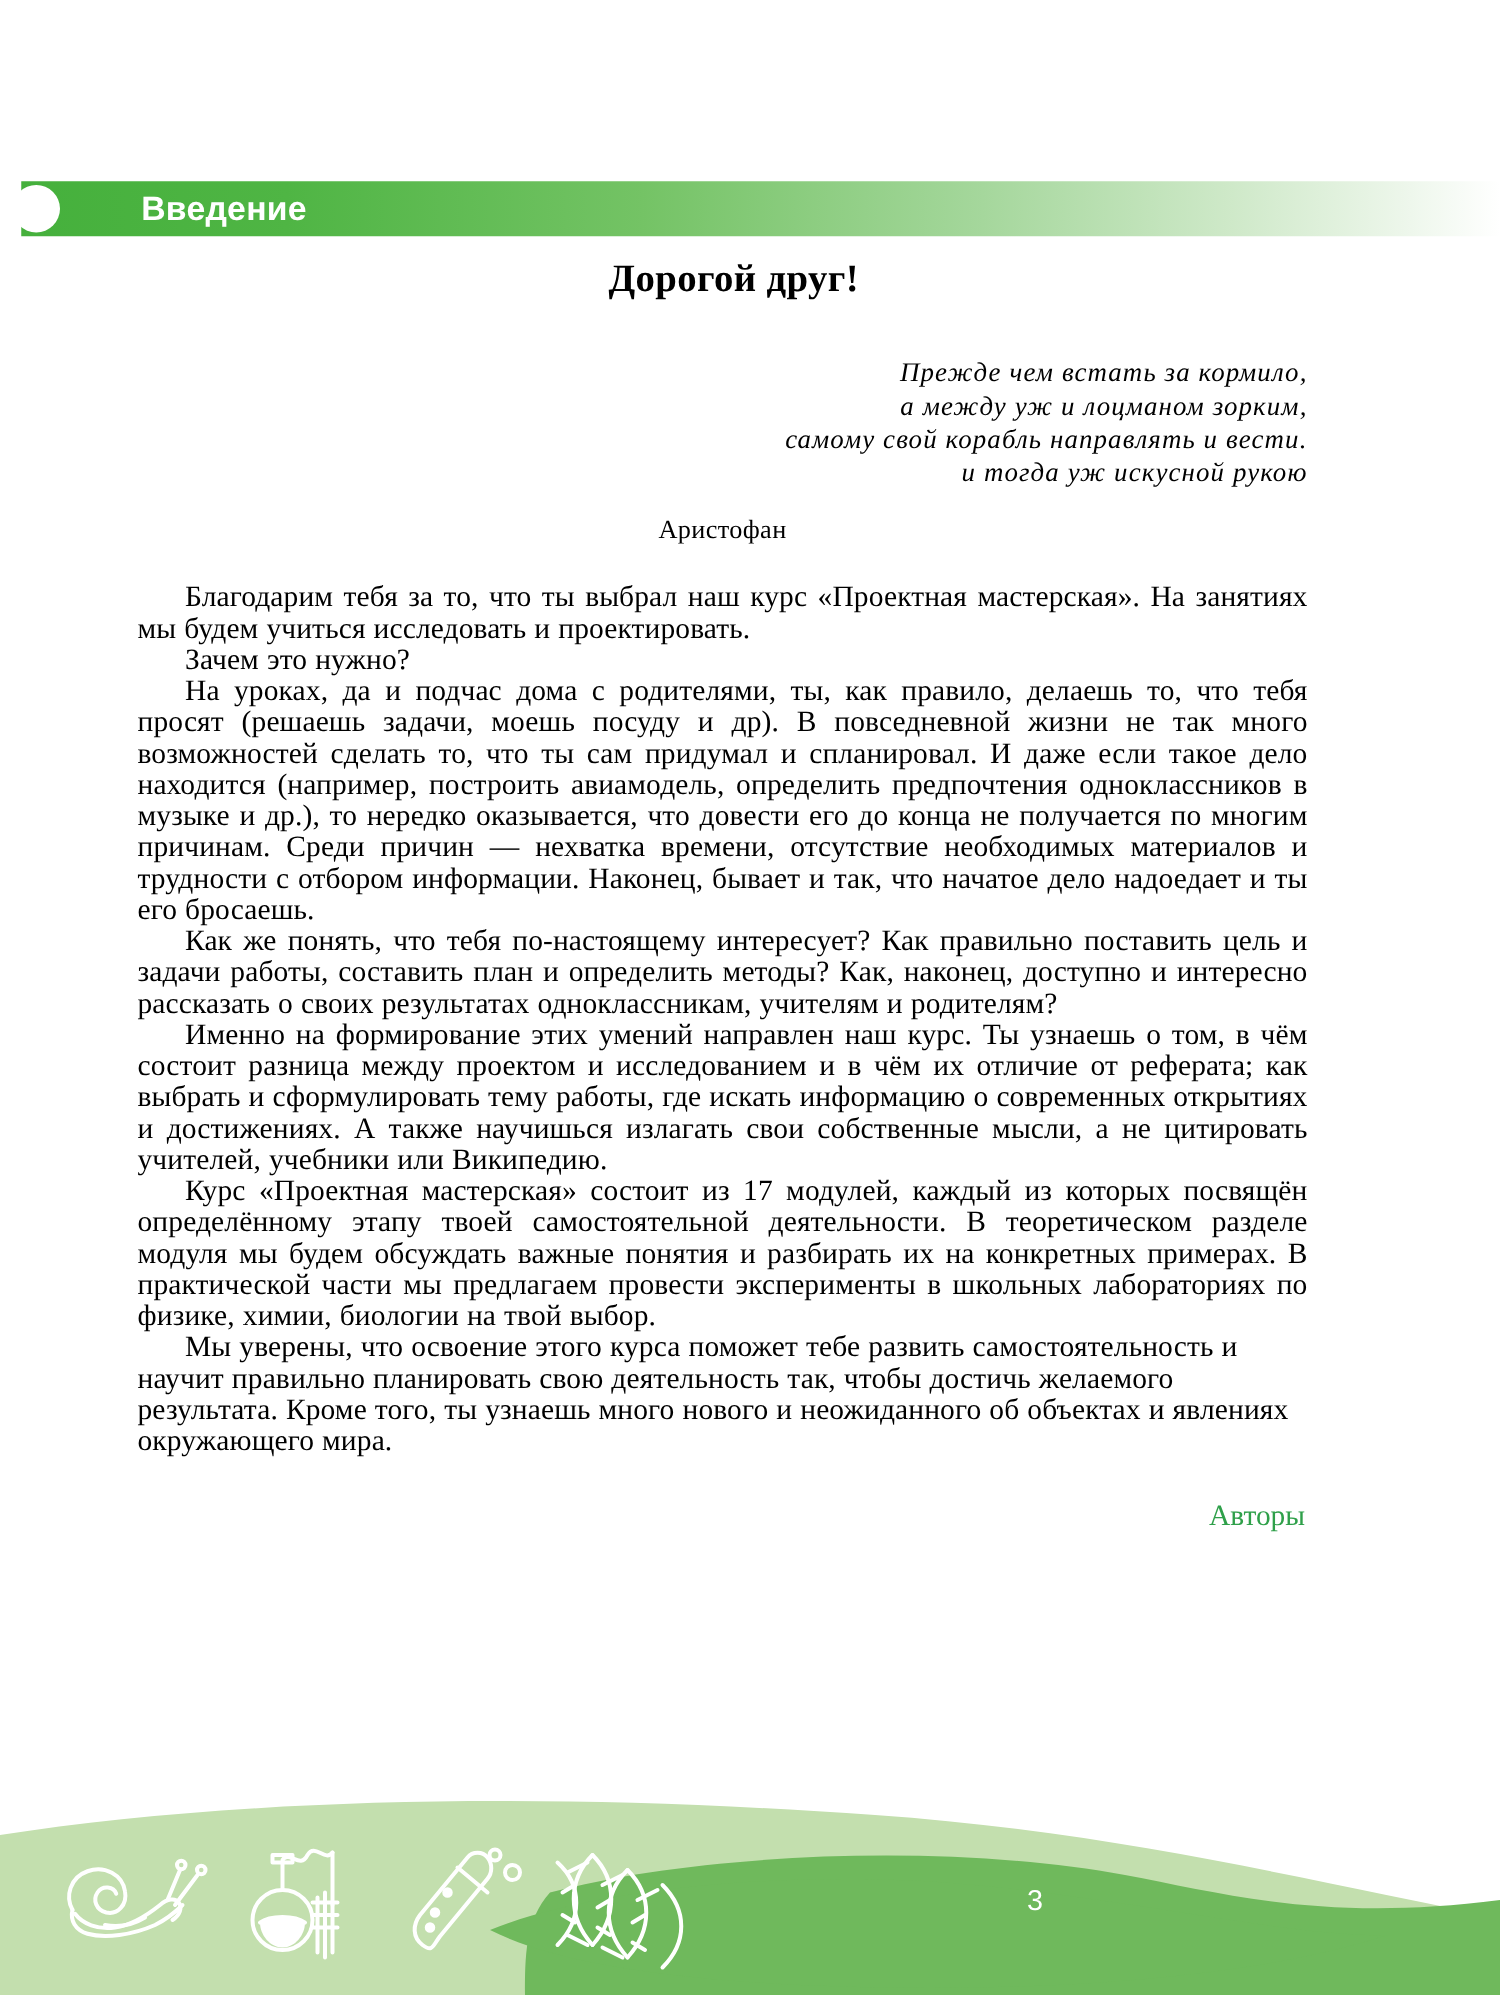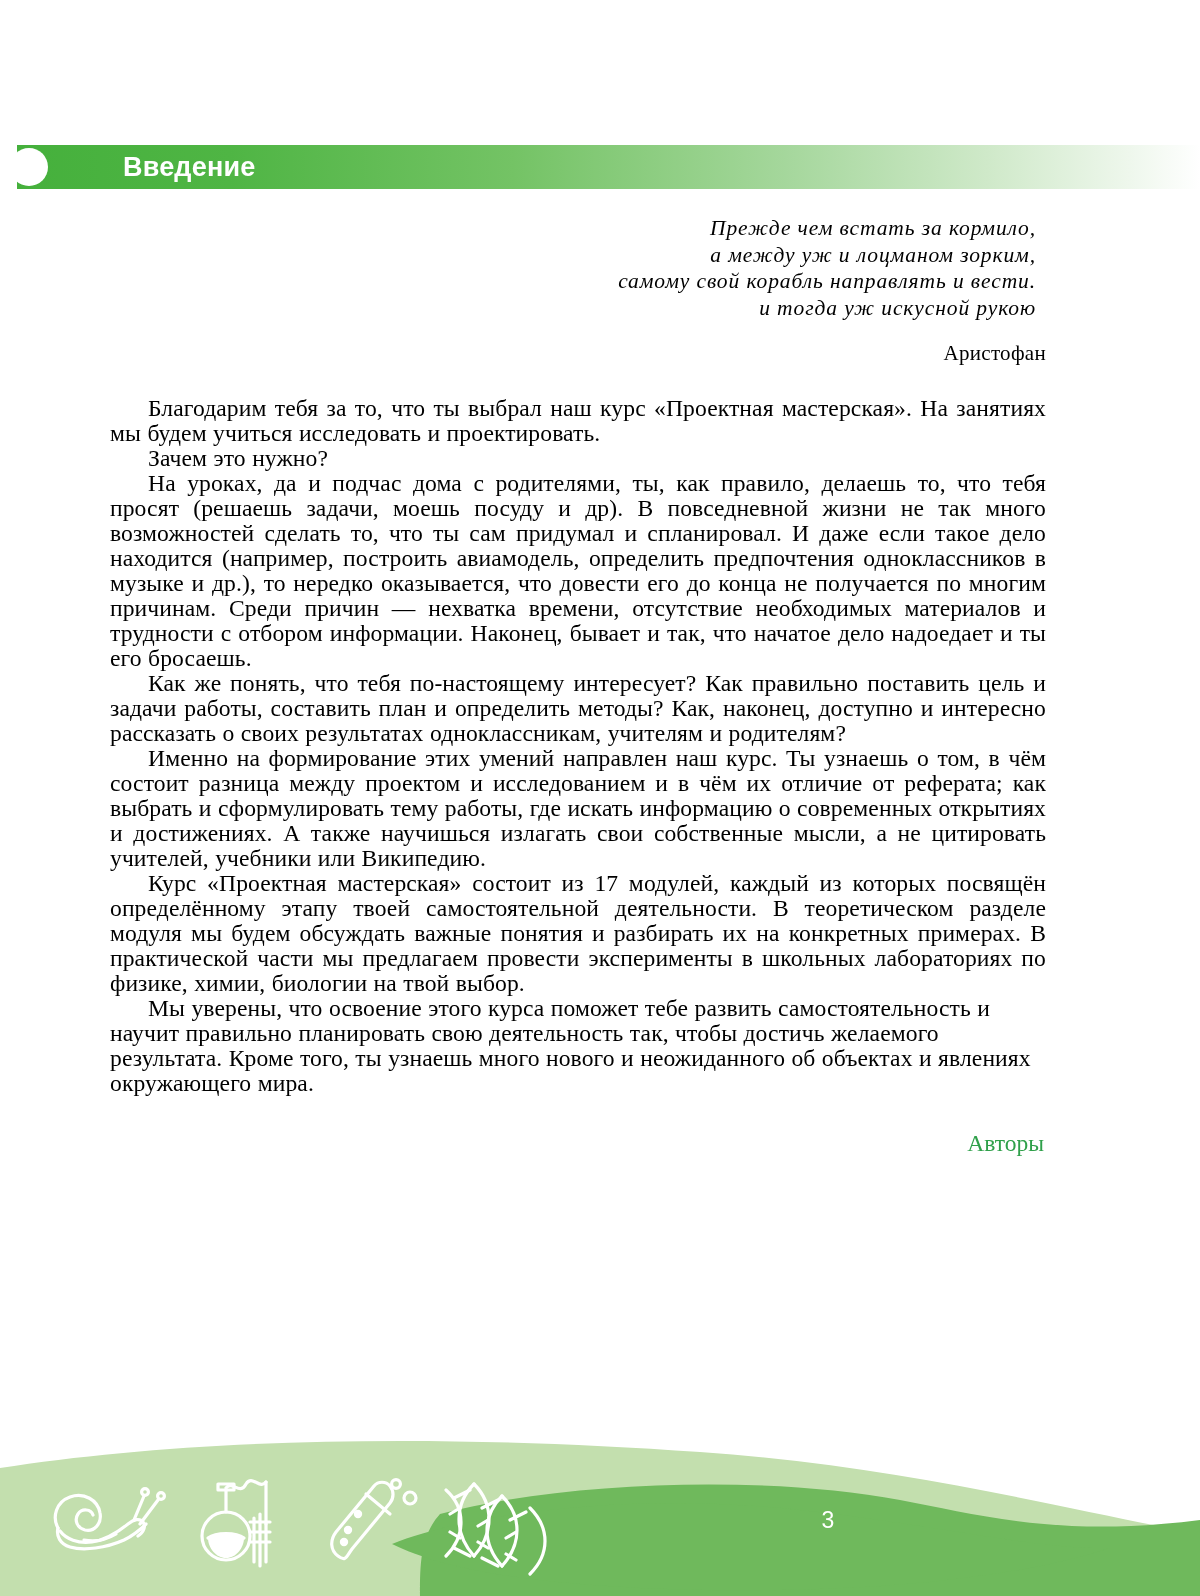--- a/index.html
+++ b/index.html
@@ -36,21 +36,21 @@
     position: absolute;
     left: 10px;
     top: 148px;
     width: 38px;
     height: 38px;
     border-radius: 50%;
     background: #ffffff;
   }
   #header-title {
     position: absolute;
-    left: 123px;
+    left: 113px;
     top: 145px;
     height: 44px;
     line-height: 44px;
     font-family: "Liberation Sans", "DejaVu Sans", sans-serif;
     font-weight: bold;
     font-size: 27px;
     letter-spacing: 0.2px;
     color: #ffffff;
     white-space: nowrap;
   }
@@ -71,26 +71,26 @@
     margin: 0 0 44px 0;
     padding-left: 18px;
   }
 
   #epigraph {
     text-align: right;
     font-style: italic;
     font-size: 21.5px;
     line-height: 26.5px;
     letter-spacing: 0.9px;
-    margin: 10px;
+    margin: 0;
   }
   #epigraph .epi-line { display: block; white-space: nowrap; }
 
   #epigraph-author {
-    text-align: right;
+    text-align: center;
     font-style: normal;
     font-size: 21px;
     letter-spacing: 0.3px;
     margin: 20px 0 0 0;
   }
 
   #body-text {
     margin-top: 30px;
   }
   #body-text p {
@@ -148,20 +148,21 @@
 </style>
 </head>
 <body>
 
 <div id="header-band"></div>
 <div id="header-notch"></div>
 <div id="header-title">Введение</div>
 
 <div id="content">
 
+  <h1 id="page-heading">Дорогой друг!</h1>
 
   <div id="epigraph">
     <span class="epi-line">Прежде чем встать за кормило,</span>
     <span class="epi-line">а между уж и лоцманом зорким,</span>
     <span class="epi-line">самому свой корабль направлять и вести.</span>
     <span class="epi-line">и тогда уж искусной рукою</span>
   </div>
   <div id="epigraph-author">Аристофан</div>
 
   <div id="body-text">

